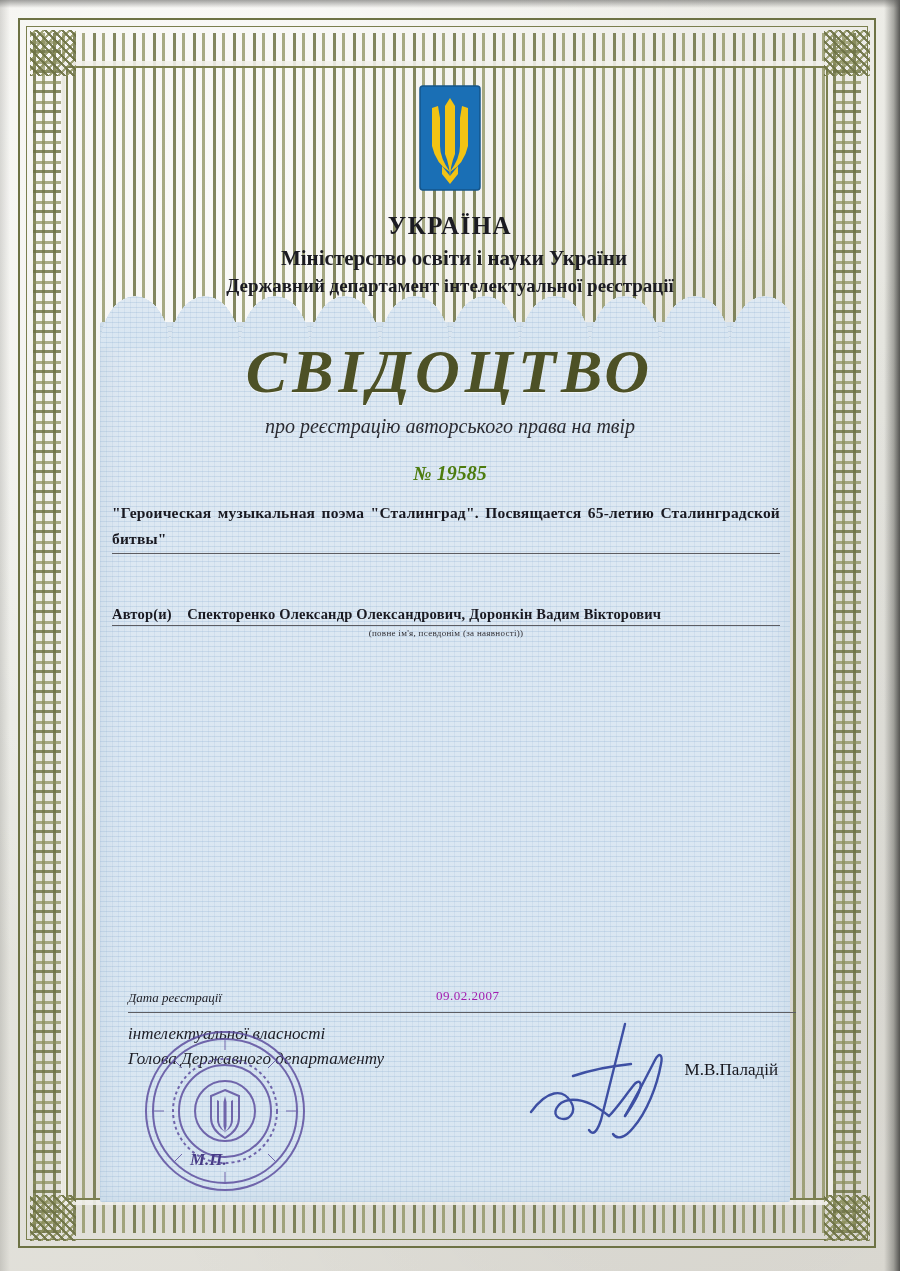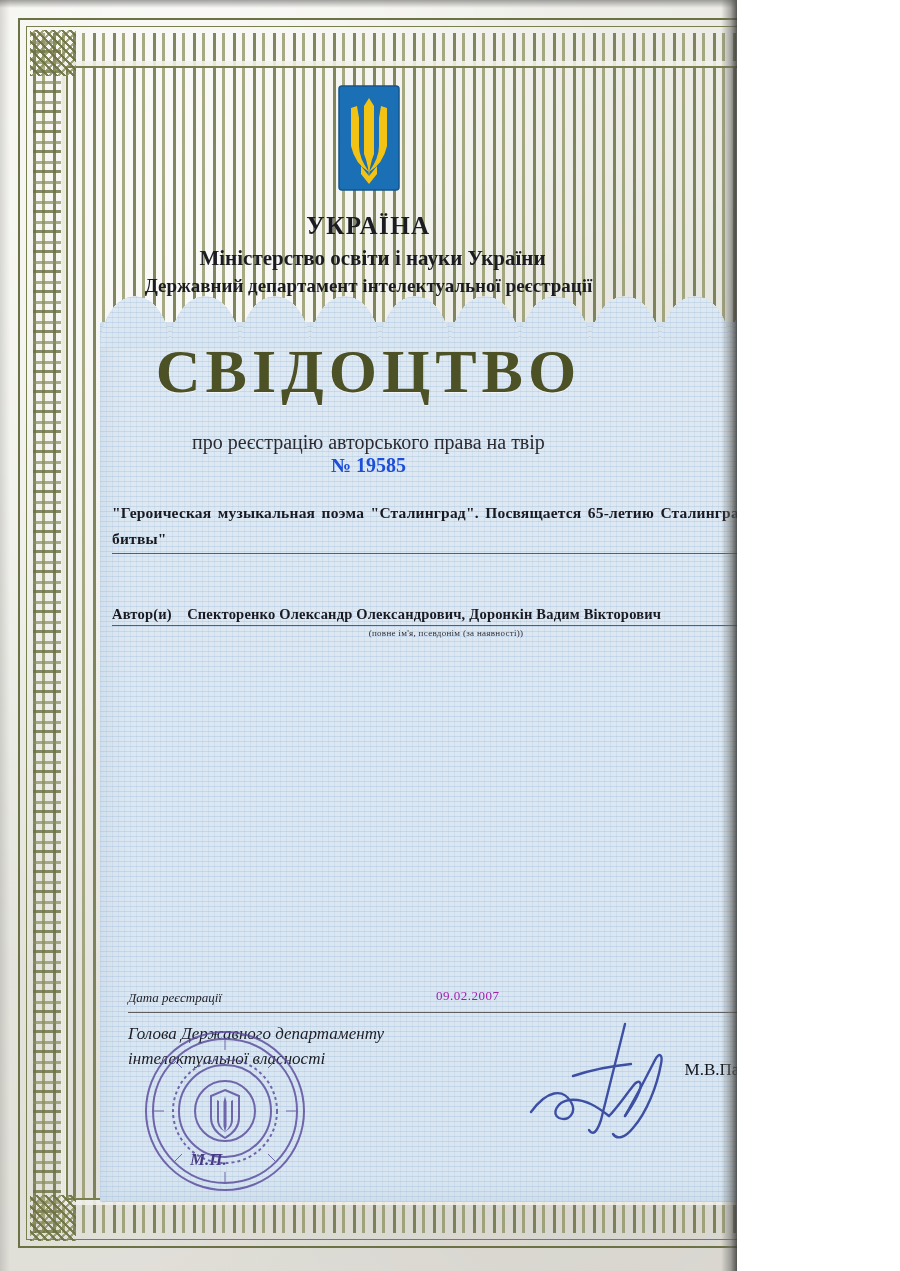--- a/index.html
+++ b/index.html
@@ -10,21 +10,21 @@
   body {
     width: 900px;
     height: 1271px;
     font-family: "Liberation Serif", serif;
     overflow: hidden;
   }
 
   
   .certificate {
     position: relative;
-    width: 737px;
+    width: 900px;
     height: 1271px;
     background: #e9e9e4;
     overflow: hidden;
   }
 
   
   .paper-texture {
     position: absolute;
     inset: 0;
     background:
@@ -231,38 +231,40 @@
     font-weight: bold;
   }
 
   
   .title-block {
     position: absolute;
     left: 0;
     right: 0;
     top: 336px;
     text-align: center;
+    font-style: italic;
   }
   .doc-title {
     font-size: 62px;
     font-weight: bold;
     letter-spacing: 5px;
     color: #4d5126;
     text-shadow: 0 1px 0 rgba(255,255,255,0.6);
   }
   .doc-subtitle {
-    margin-top: 24px;
+    margin-top: 8px;
     font-size: 20px;
     color: #2a2a30;
     text-align: center;
   }
   .doc-number {
+    margin-top: 24px;
     font-size: 20px;
     font-weight: bold;
-    color: #1d4ed8;
+    color: #4d7c0f;
   }
 
   
   .fields {
     position: absolute;
     left: 112px;
     top: 500px;
     width: 668px;
   }
   .field-work {
@@ -436,22 +438,22 @@
   </div>
 
   <div class="footer">
     <div class="date-row">
       <span class="date-label">Дата реєстрації</span>
       <span class="date-value">09.02.2007</span>
       <span class="date-rule"></span>
     </div>
 
     <div class="signer-title">
+      <div>інтелектуальної власності</div>
       <div>Голова Державного департаменту</div>
-      <div>інтелектуальної власності</div>
     </div>
 
     <div class="signer-name">М.В.Паладій</div>
 
     <div class="signature">
       <svg viewBox="0 0 210 130" width="210" height="130" aria-hidden="true">
         <g fill="none" stroke="#3d4fa3" stroke-width="2.4" stroke-linecap="round">
           <path d="M112 8 C104 40 96 72 88 104 C84 116 80 120 76 114"></path>
           <path d="M18 96 C34 74 50 72 58 86 C64 96 56 106 46 102 C38 98 44 86 56 84 C72 82 86 92 96 100"></path>
           <path d="M96 100 C104 92 112 80 120 70 C126 62 130 66 126 76 C122 86 116 94 112 100"></path>

